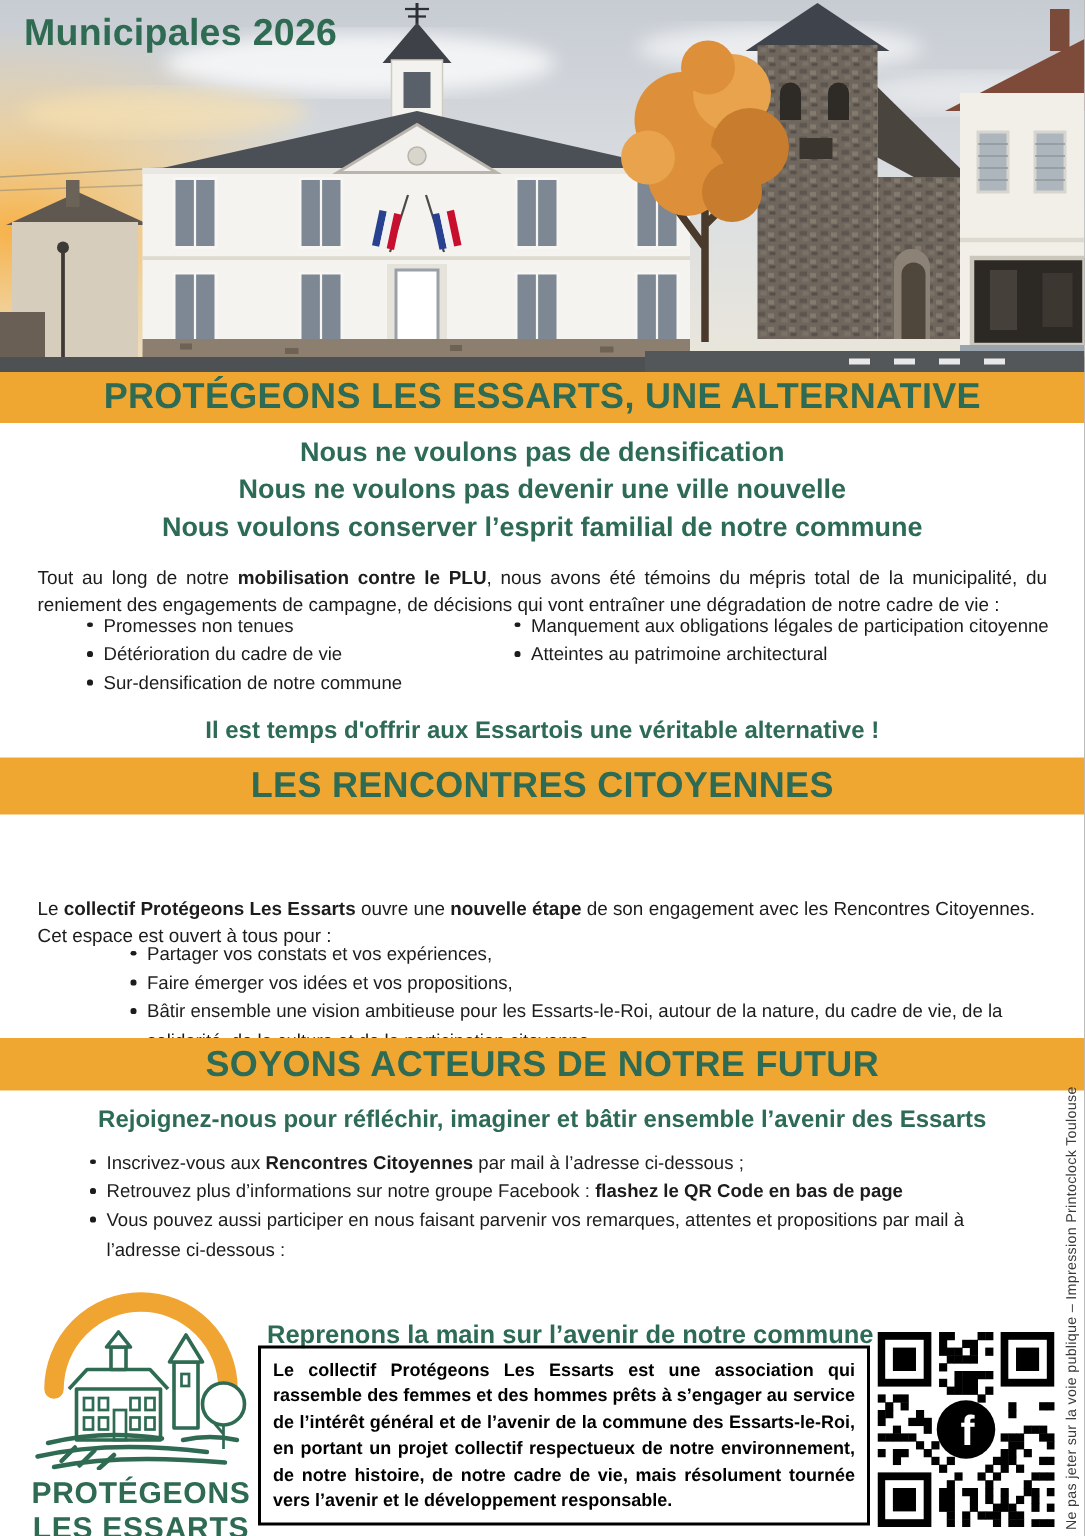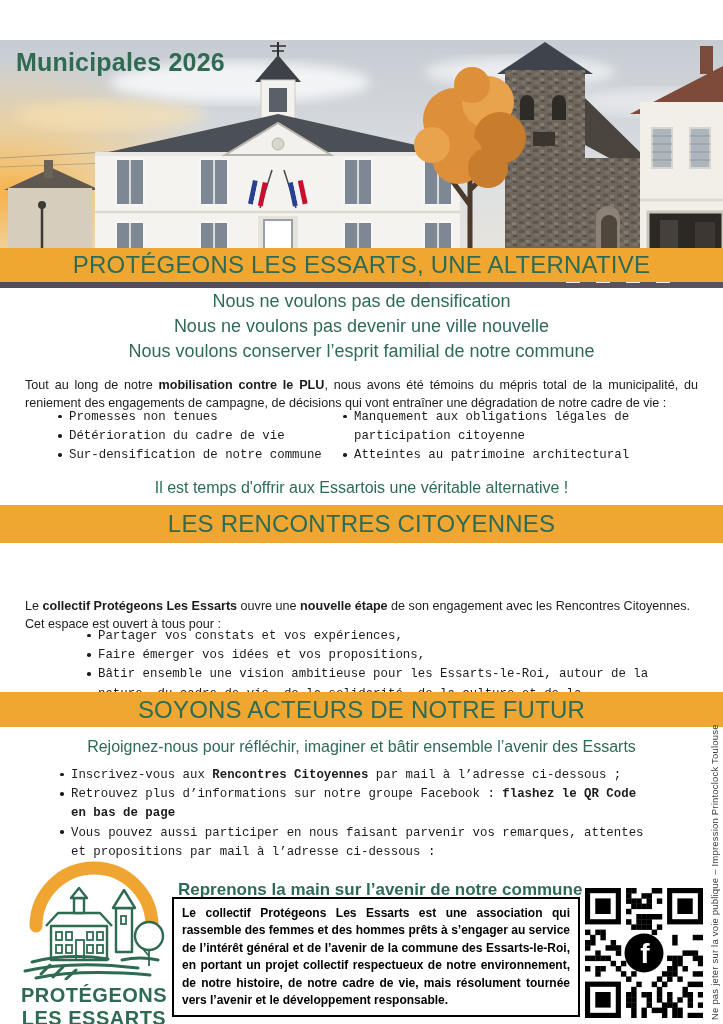--- a/index.html
+++ b/index.html
@@ -1,37 +1,37 @@
 <!DOCTYPE html>
 <html><head>
 <meta charset="utf-8">
 <style>
   html,body{margin:0;padding:0;background:#888;}
   .page{position:relative;width:723px;height:1024px;background:#ffffff;margin:0 auto;
         font-family:"Liberation Sans",sans-serif;overflow:hidden;}
   
-  .photo{position:absolute;top:0;left:0;width:723px;height:248px;overflow:hidden;margin-top:40px;}
+  .photo{position:absolute;top:0;left:0;width:723px;height:248px;overflow:hidden;}
   .photo-title{position:absolute;top:8px;left:16px;font-size:25px;font-weight:bold;color:#2F6B52;letter-spacing:.2px;}
   
   .banner{position:absolute;left:0;width:723px;background:#F0A732;display:flex;align-items:center;justify-content:center;
-          color:#2E6B55;font-weight:normal;letter-spacing:.2px;}
+          color:#2E6B55;font-weight:bold;letter-spacing:.2px;}
   .banner1{top:248px;height:34px;font-size:24px;}
   .banner2{top:505px;height:38px;font-size:24px;}
   .banner3{top:692px;height:35px;font-size:24px;}
   
-  .green{color:#2E6B55;font-weight:normal;text-align:center;}
+  .green{color:#2E6B55;font-weight:bold;text-align:center;}
   .slogans{position:absolute;top:289px;left:0;width:723px;font-size:18px;line-height:25px;}
   .outro1{position:absolute;top:479px;left:0;width:723px;font-size:16px;}
   .subtitle2{position:absolute;top:553px;left:0;width:723px;font-size:16.5px;}
   .subtitle3{position:absolute;top:738px;left:0;width:723px;font-size:16px;}
   
   .para{position:absolute;font-size:12.6px;line-height:1.45;color:#1c1c1c;text-align:justify;}
   .intro1{top:363px;left:25px;width:673px;}
   .intro2{top:584px;left:25px;width:673px;text-align:left;}
-  ul.blist{list-style:none;margin:0;padding:0;font-family:Liberation Mono, monospace;}
+  ul.blist{list-style:none;margin:0;padding:0;}
   ul.blist li{position:relative;padding-left:13px;font-size:12.4px;line-height:1.55;color:#1c1c1c;}
   ul.blist li::before{content:"";position:absolute;left:2px;top:.55em;width:3.5px;height:3.5px;border-radius:50%;background:#1c1c1c;}
   .bullets-row{position:absolute;top:408px;left:56px;width:654px;display:flex;}
   .bullets-row .col-left{width:280px;flex:none;}
   .bullets-row .col-right{width:374px;flex:none;margin-left:5px;}
   .bullets2{position:absolute;top:627px;left:85px;width:600px;}
   .bullets3{position:absolute;top:766px;left:58px;width:590px;}
   
   .email-row{position:absolute;top:838px;left:60px;width:663px;text-align:center;}
   .email-row a{color:#111;text-decoration:underline;font-size:14.5px;cursor:pointer;}

